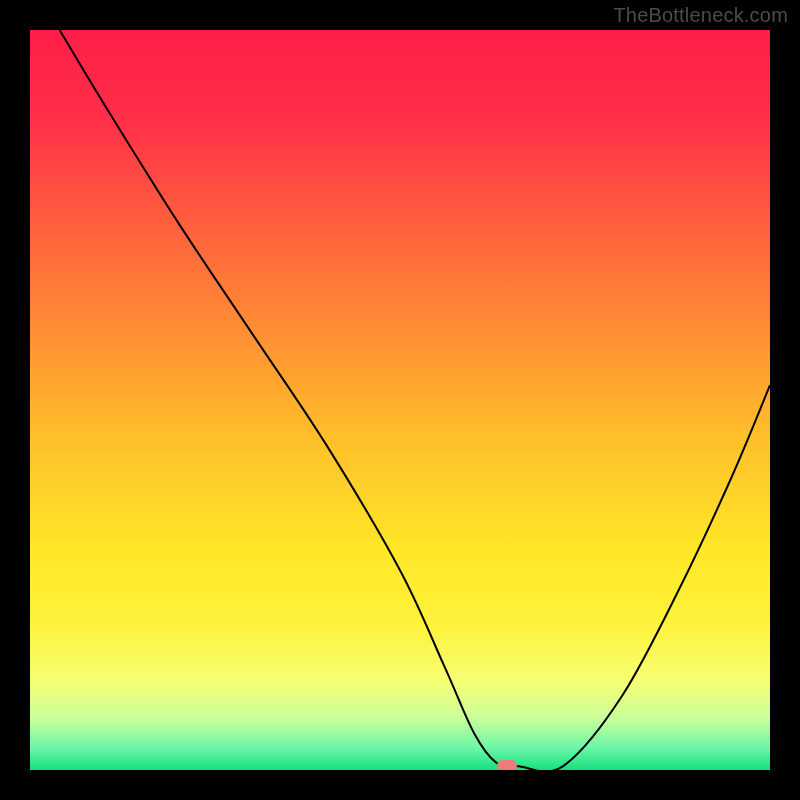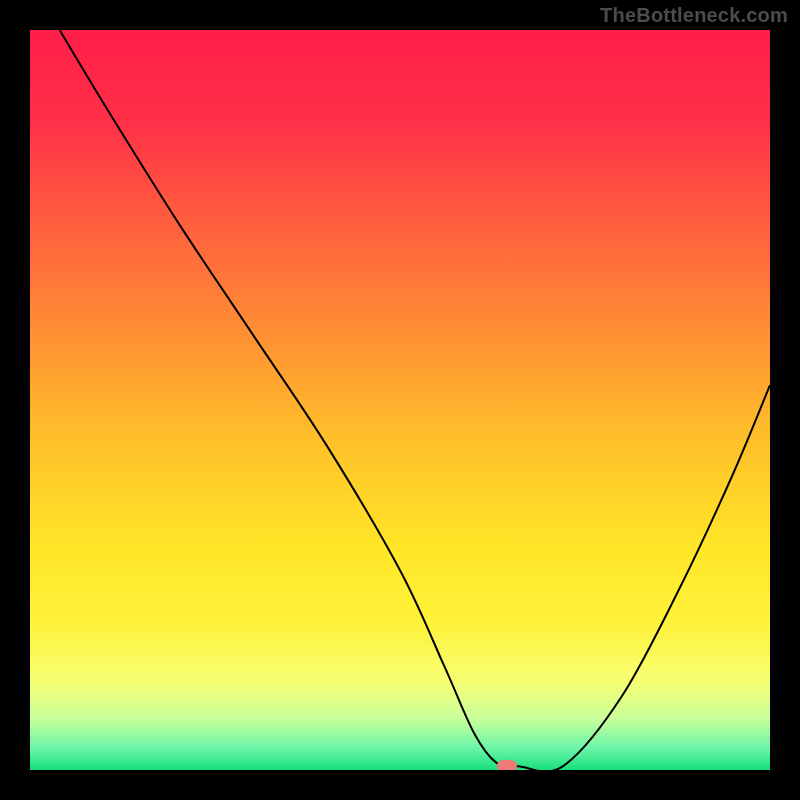--- a/index.html
+++ b/index.html
@@ -15,21 +15,21 @@
     width: 800px;
     height: 800px;
     background: #000;
   }
   .watermark {
     position: absolute;
     top: 4px;
     right: 12px;
     color: #4c4c4c;
     font-size: 20px;
-    font-weight: 700;
+    font-weight: 400;
     letter-spacing: 0.2px;
   }
   .plot {
     position: absolute;
     top: 30px;
     left: 30px;
     width: 740px;
     height: 740px;
     overflow: hidden;
   }

